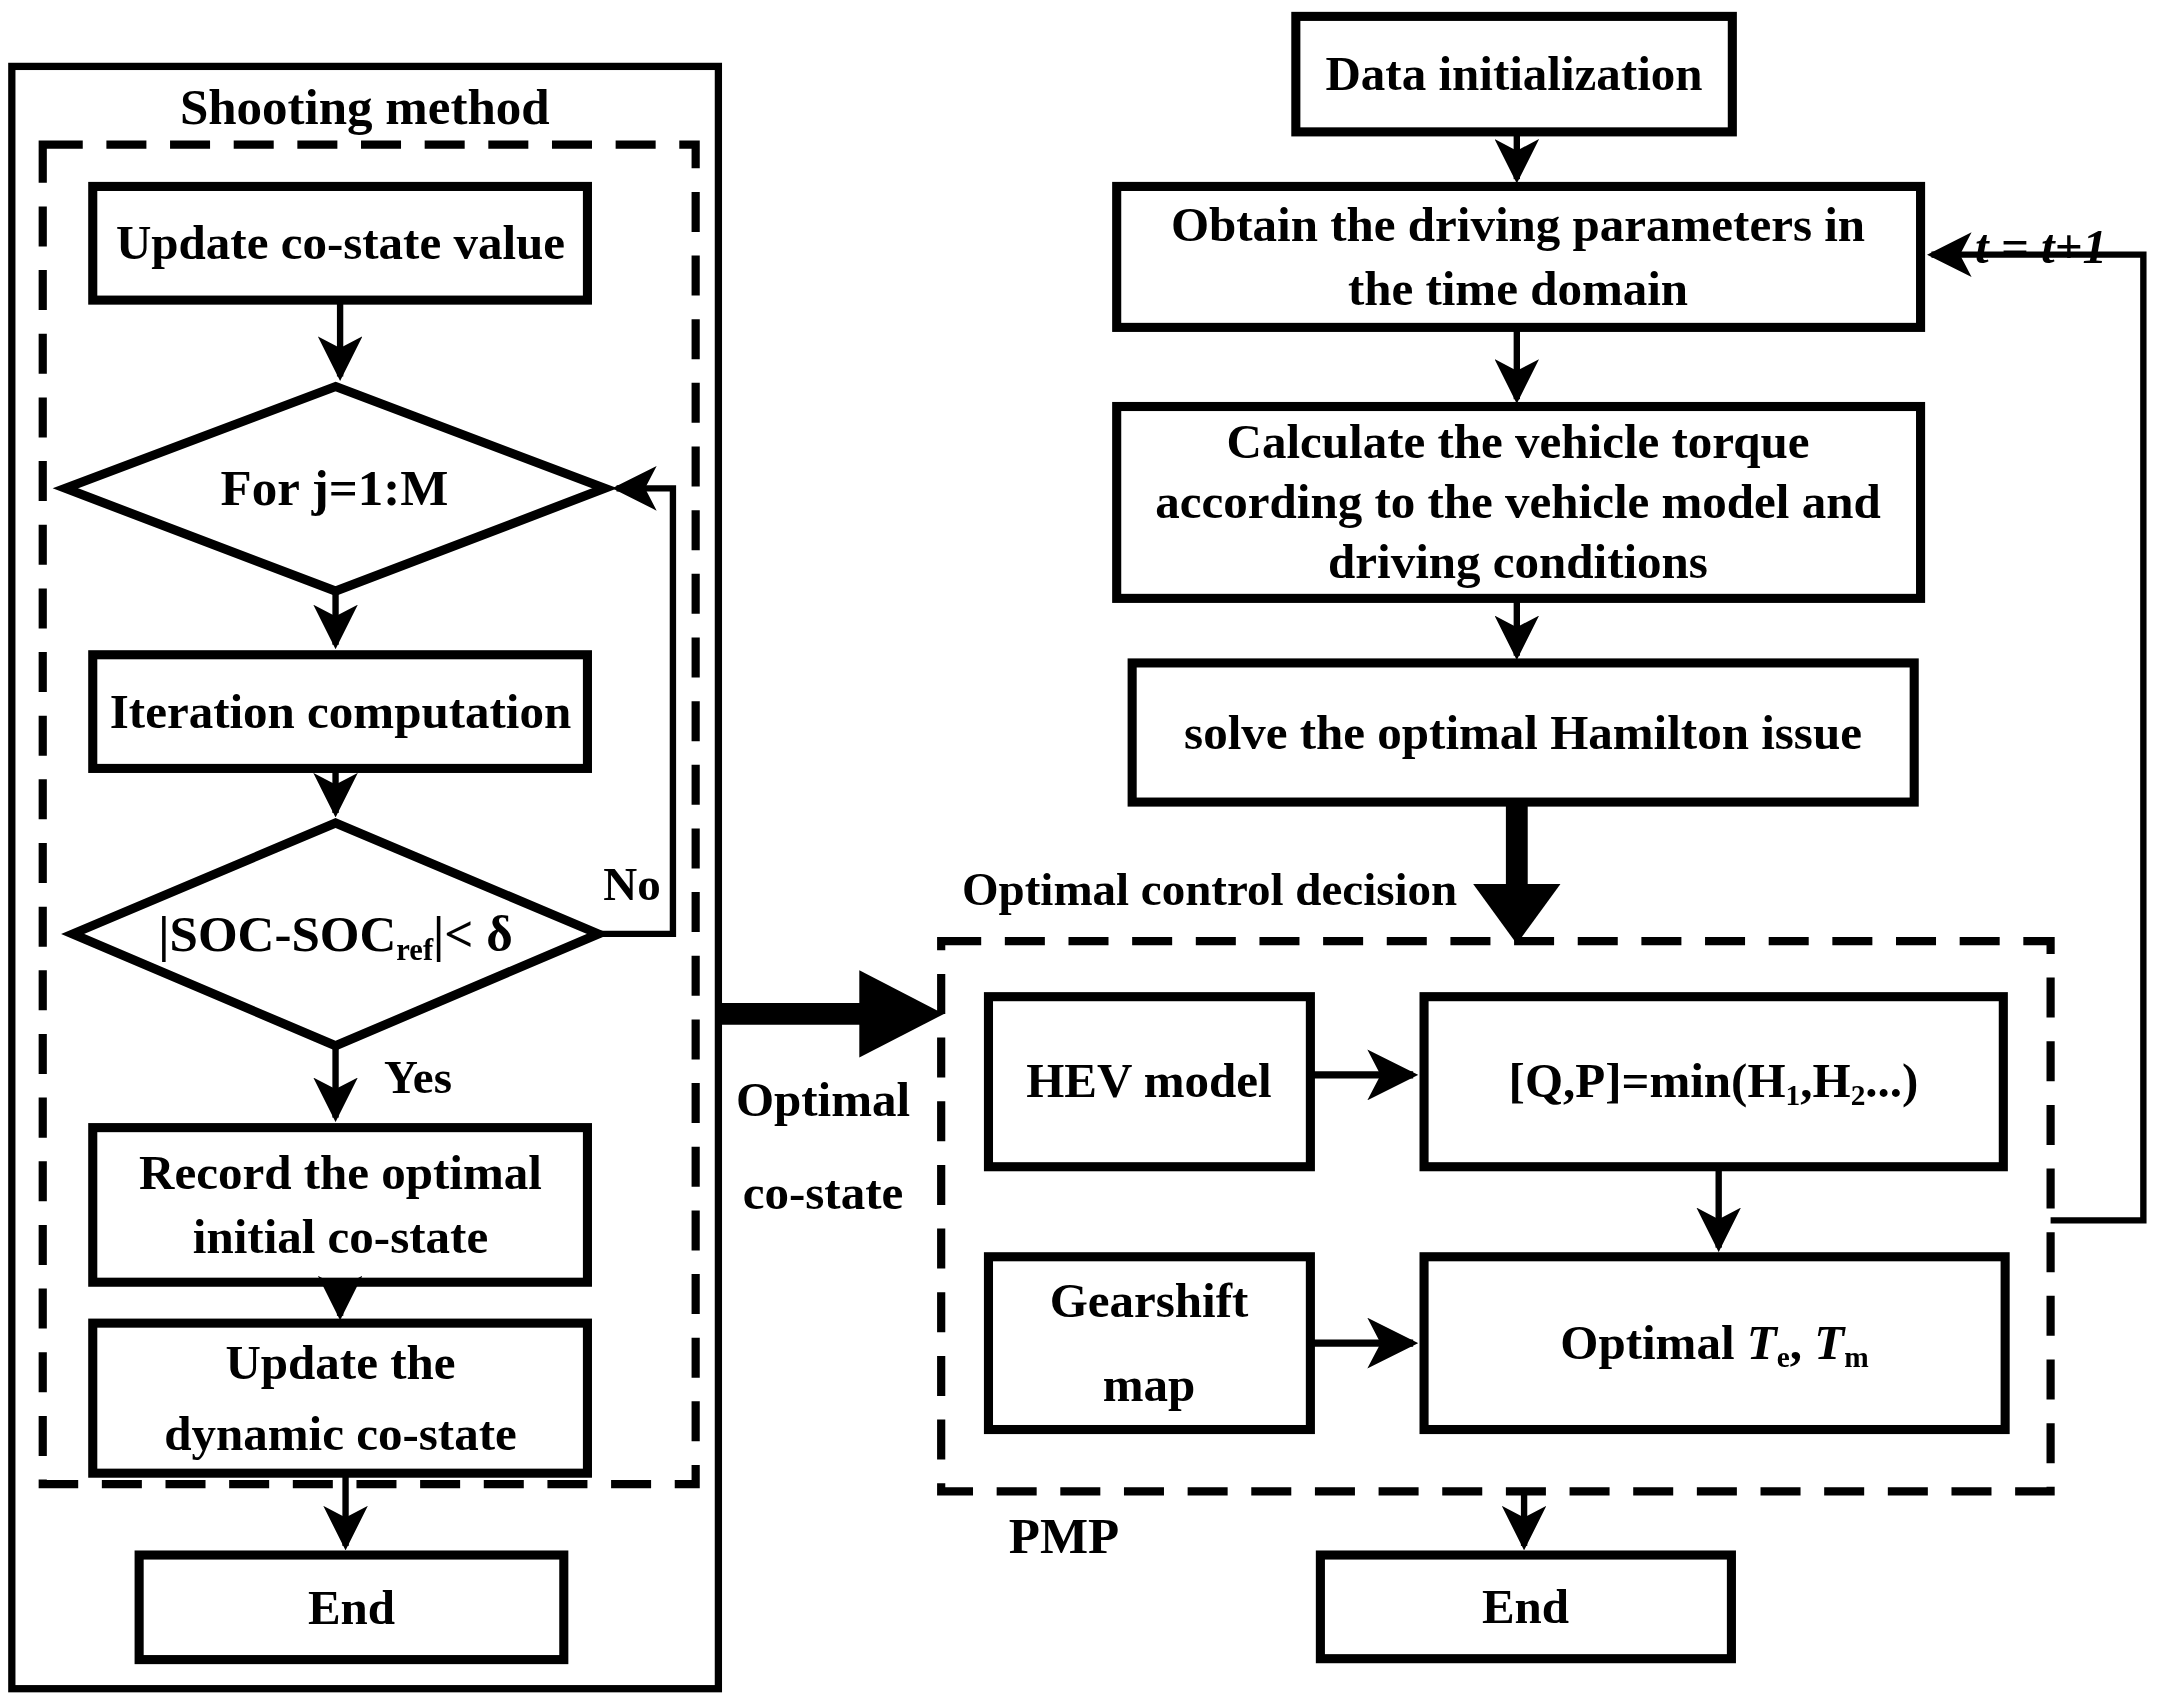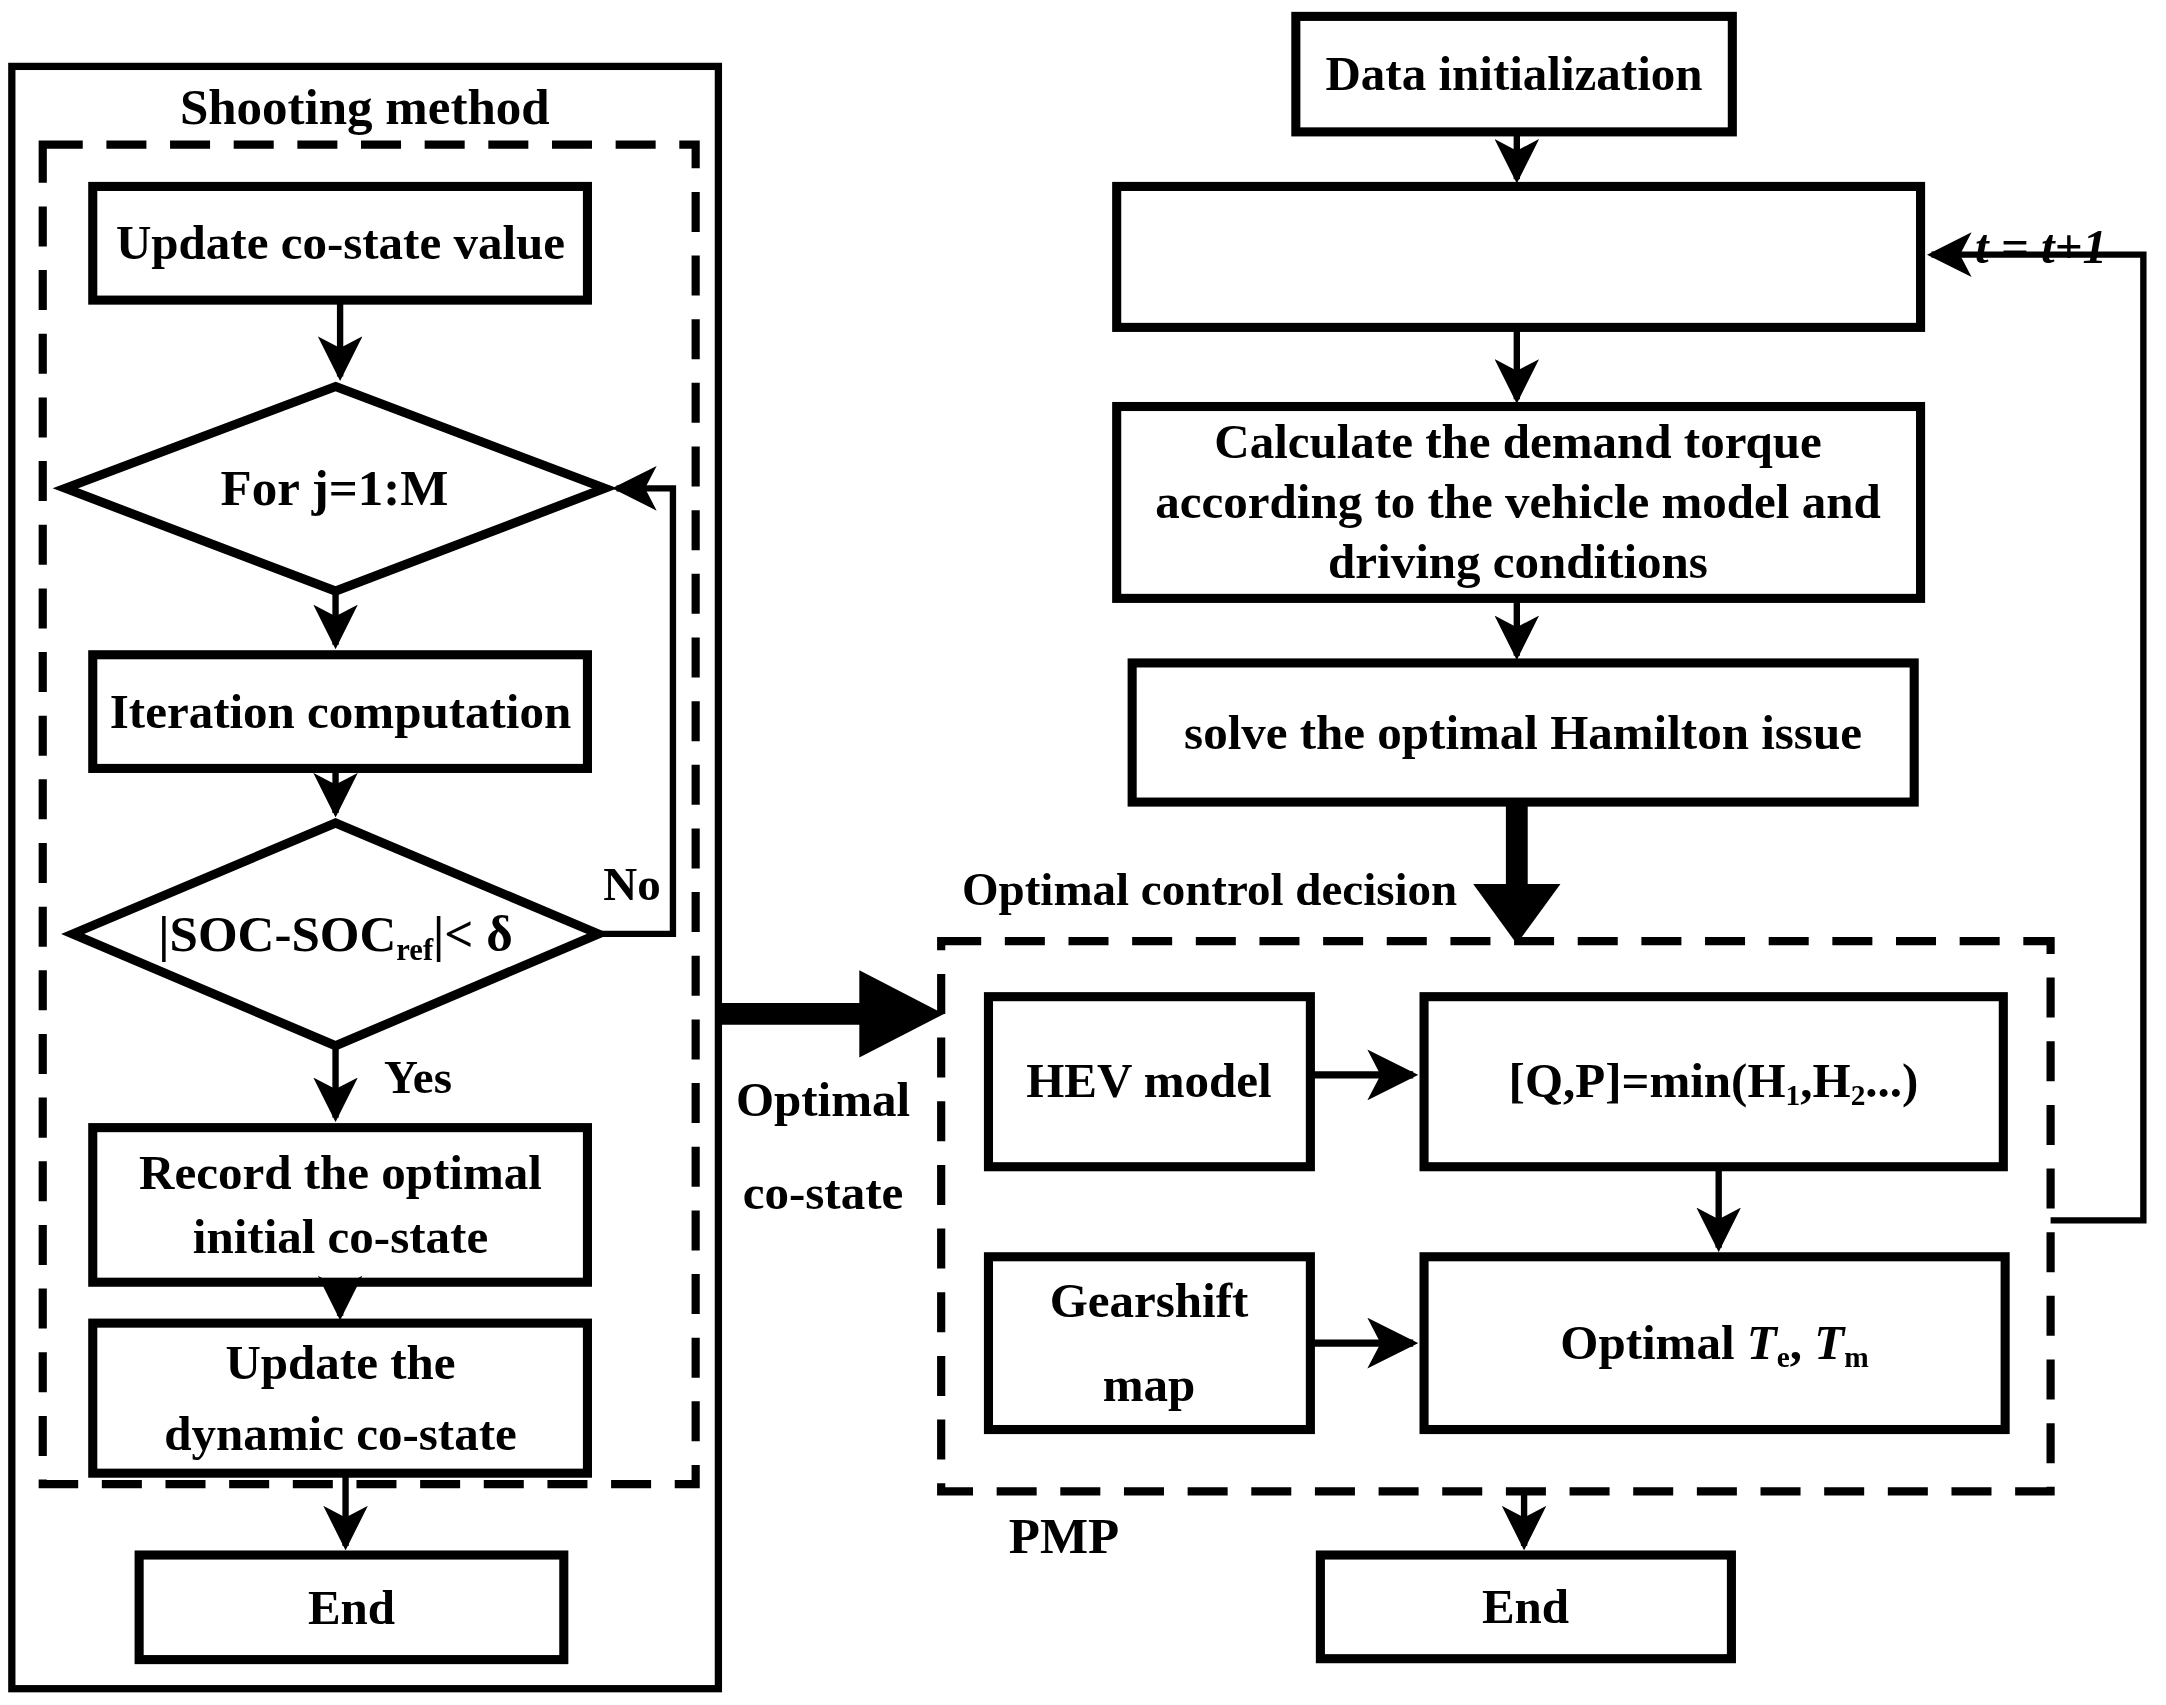--- a/index.html
+++ b/index.html
@@ -124,25 +124,29 @@
 
   <div class="lbl" style="left:139px;top:1555px;width:425px;height:105px">End</div>
 
   <div class="lbl lh19" style="left:705px;top:1055px;width:236px;height:182px">
     <div>Optimal</div>
     <div>co-state</div>
   </div>
 
   <div class="lbl" style="left:1296px;top:16.4px;width:436px;height:115px">Data initialization</div>
 
+  <div class="lbl lh13" style="left:1116px;top:186px;width:804px;height:141px">
+    <div>Obtain the driving parameters in</div>
+    <div>the time domain</div>
+  </div>
 
   <div class="lbl it" style="left:1932px;top:191px;width:218px;height:59px">t = t+1</div>
 
   <div class="lbl" style="left:1116px;top:406px;width:804px;height:192px">
-    <div>Calculate the demand torque</div>
+    <div>Calculate the vehicle torque</div>
     <div>according to the vehicle model and</div>
     <div>driving conditions</div>
   </div>
 
   <div class="lbl lh13" style="left:1132px;top:663px;width:782px;height:139px">
     <div>solve the optimal Hamilton issue</div>
   </div>
 
   <div class="lbl left fs52" style="left:938px;top:862px;width:545px;height:56px">Optimal control decision</div>
 

